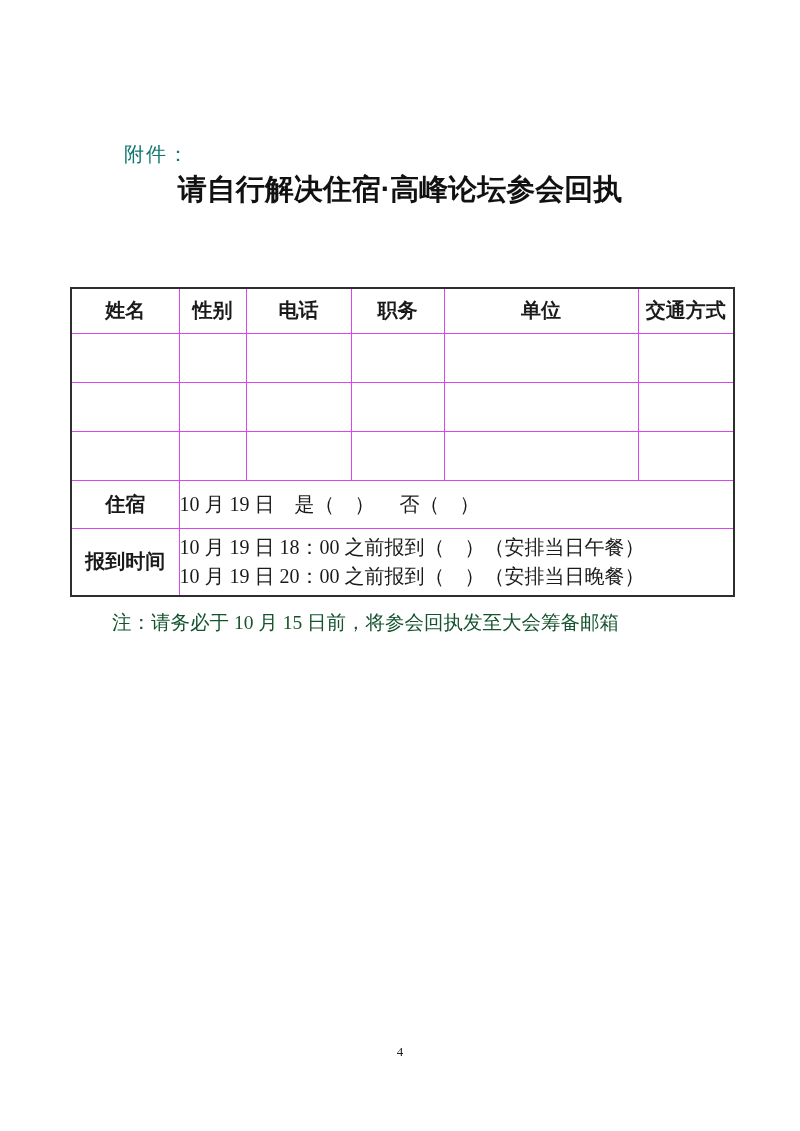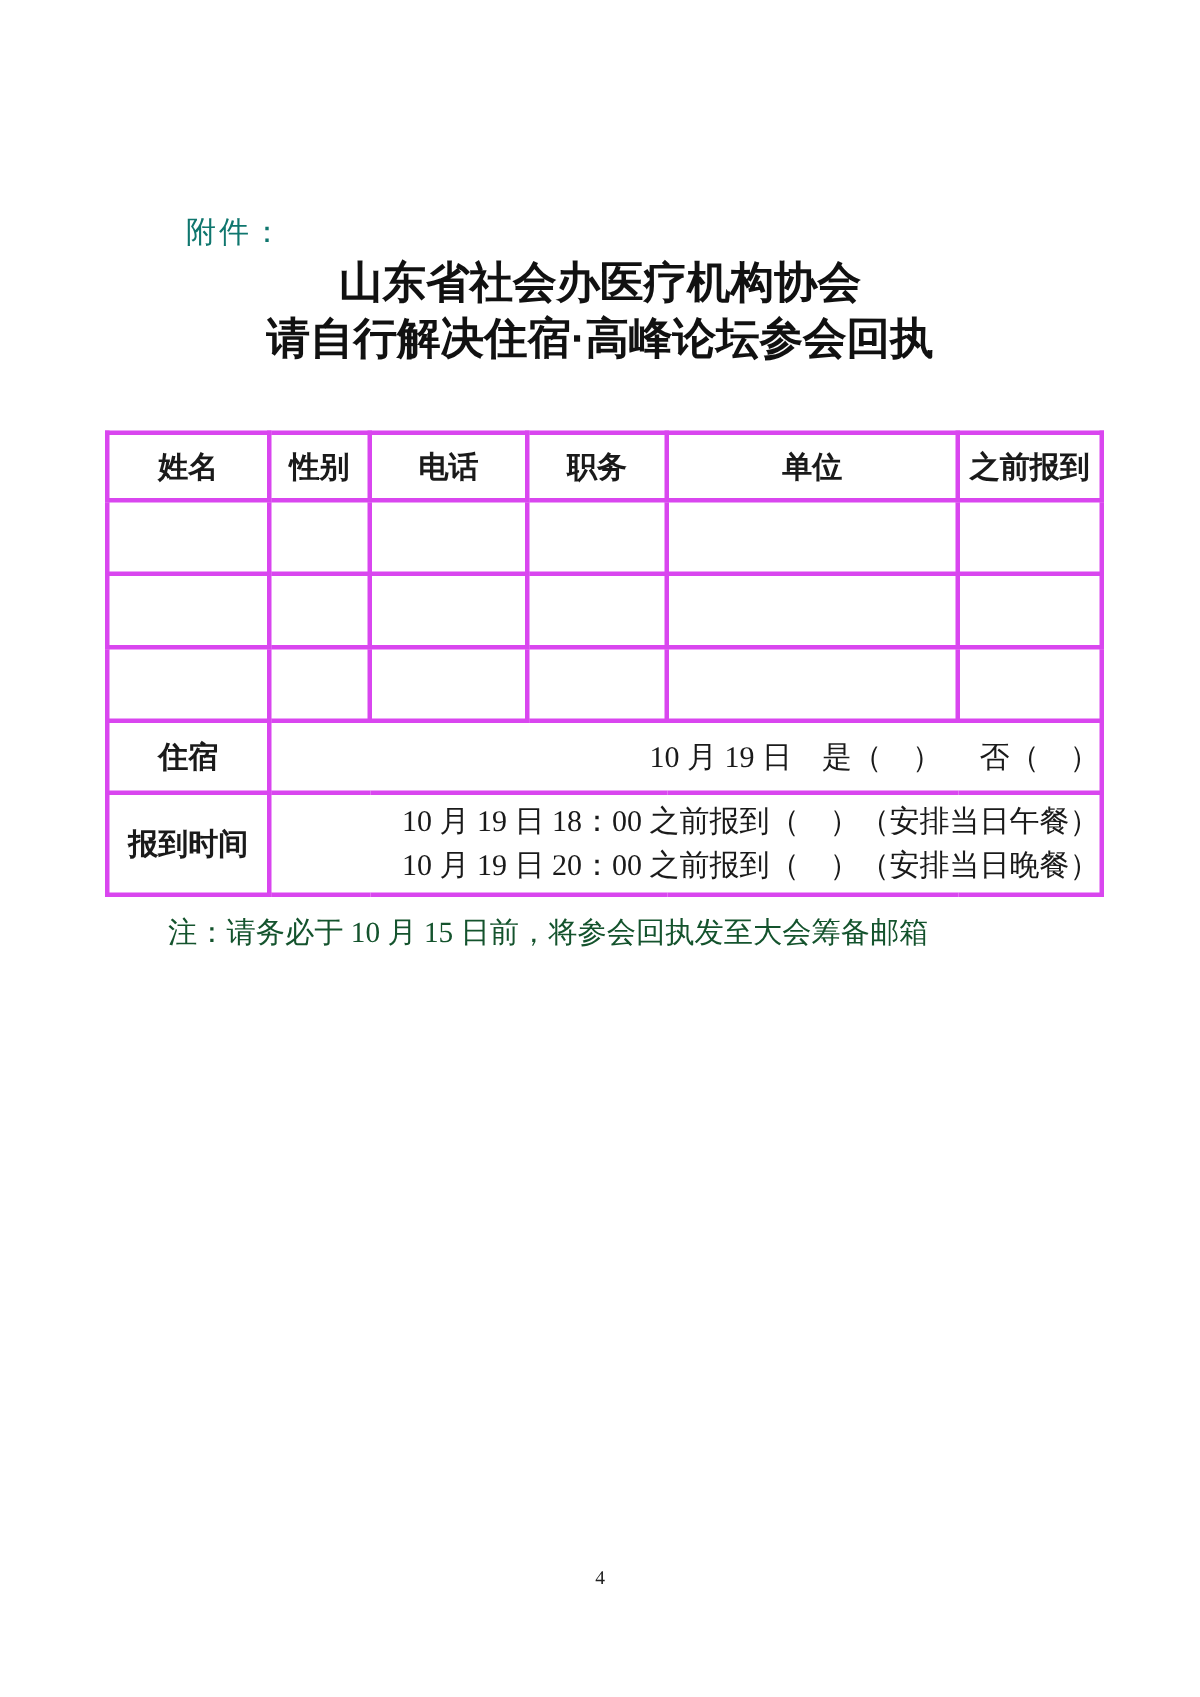--- a/index.html
+++ b/index.html
@@ -39,37 +39,37 @@
   table.form {
     position: absolute;
     left: 70px;
     top: 287px;
     width: 663px;
     border-collapse: collapse;
     table-layout: fixed;
     border: 2px solid #2e2e2e;
   }
   table.form th, table.form td {
-    border: 3px solid #d946ef;
+    border: 1px solid #d946ef;
     padding: 0;
     font-size: 20px;
     color: #1a1a1a;
     box-sizing: border-box;
   }
   table.form th {
     font-weight: bold;
     text-align: center;
     vertical-align: middle;
   }
   tr.hdr { height: 45px; }
   tr.blank { height: 49px; }
   tr.acc { height: 48px; }
   tr.checkin { height: 68px; }
   td.val {
-    text-align: right;
+    text-align: left;
     vertical-align: middle;
     padding-left: 11px;
   }
   td.val .cline {
     line-height: 29px;
     white-space: nowrap;
   }
   .note {
     position: absolute;
     left: 112px;
@@ -90,41 +90,40 @@
   }
 </style>
 </head>
 <body>
 
 <div class="page">
 
   <div class="attachment">附件：</div>
 
   <div class="title">
-    <div>山东省社会办医疗机构协会</div>
     <div>请自行解决住宿·高峰论坛参会回执</div>
   </div>
 
   <table class="form">
     <colgroup>
       <col style="width:108px">
       <col style="width:67px">
       <col style="width:105px">
       <col style="width:93px">
       <col style="width:194px">
       <col style="width:96px">
     </colgroup>
     <tbody>
       <tr class="hdr">
         <th>姓名</th>
         <th>性别</th>
         <th>电话</th>
         <th>职务</th>
         <th>单位</th>
-        <th>之前报到</th>
+        <th>交通方式</th>
       </tr>
       <tr class="blank">
         <td></td>
         <td></td>
         <td></td>
         <td></td>
         <td></td>
         <td></td>
       </tr>
       <tr class="blank">

